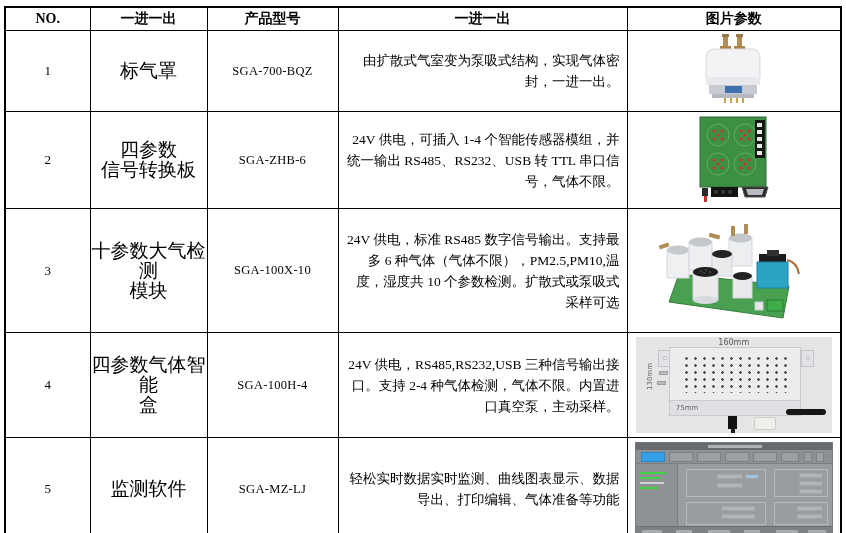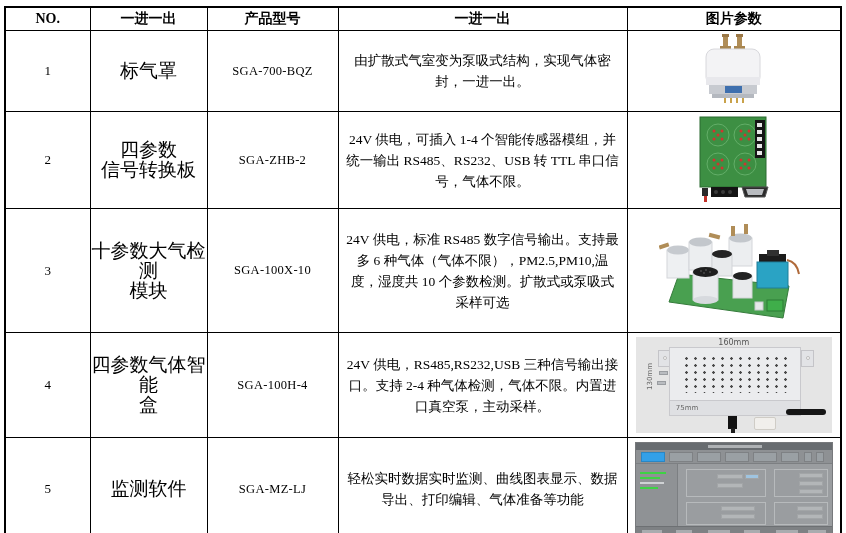--- a/index.html
+++ b/index.html
@@ -8,21 +8,21 @@
   .page { position:absolute; left:0; top:0; width:846px; height:533px; background:#fff; }
 
   table.products { position:absolute; left:4px; top:6px; width:836px;
     border-collapse:collapse; table-layout:fixed; border:2px solid #000; }
   th, td { border:1px solid #000; overflow:hidden; }
   th { font-weight:bold; font-size:14px; text-align:center; height:22px; padding:2px 0; }
   td { vertical-align:middle; }
   td.c-no   { text-align:center; font-size:13px; }
   td.c-name { text-align:center; font-size:19px; white-space:pre-line; line-height:20px; }
   td.c-model{ text-align:center; font-size:12.5px; letter-spacing:0.3px; }
-  td.c-func { text-align:center; font-size:13.5px; line-height:21px; padding:8px 7px; }
+  td.c-func { text-align:right; font-size:13.5px; line-height:21px; padding:8px 7px; }
   td.c-img  { text-align:center; padding:2px; }
 
   tr.r1 { height:78px; } tr.r2 { height:92px; } tr.r3 { height:124px; }
   tr.r4 { height:105px; } tr.r5 { height:104px; }
 
   .thumb { position:relative; display:inline-block; vertical-align:middle; }
 
   
   .imgbox { width:196px; height:96px; background:#e5e5e5; margin:0 auto; position:relative;
             font-family:"DejaVu Sans",sans-serif; }
@@ -124,21 +124,21 @@
             </g>
           </svg>
         </span>
       </td>
     </tr>
 
     <tr class="r2">
       <td class="c-no">2</td>
       <td class="c-name">四参数
 信号转换板</td>
-      <td class="c-model">SGA-ZHB-2</td>
+      <td class="c-model">SGA-ZHB-6</td>
       <td class="c-func">24V 供电，可插入 1-4 个智能传感器模组，并统一输出 RS485、RS232、USB 转 TTL 串口信号，气体不限。</td>
       <td class="c-img">
         <span class="thumb">
           <svg width="100" height="88" viewBox="0 0 100 88">
             <rect x="16" y="3" width="66" height="70" fill="#3d8f43" stroke="#2b6b30"></rect>
             <g stroke="#63ae68" fill="none">
               <circle cx="34" cy="21" r="11"></circle>
                   <circle cx="61" cy="21" r="11"></circle>
               <circle cx="34" cy="50" r="11"></circle>
                   <circle cx="61" cy="50" r="11"></circle>

